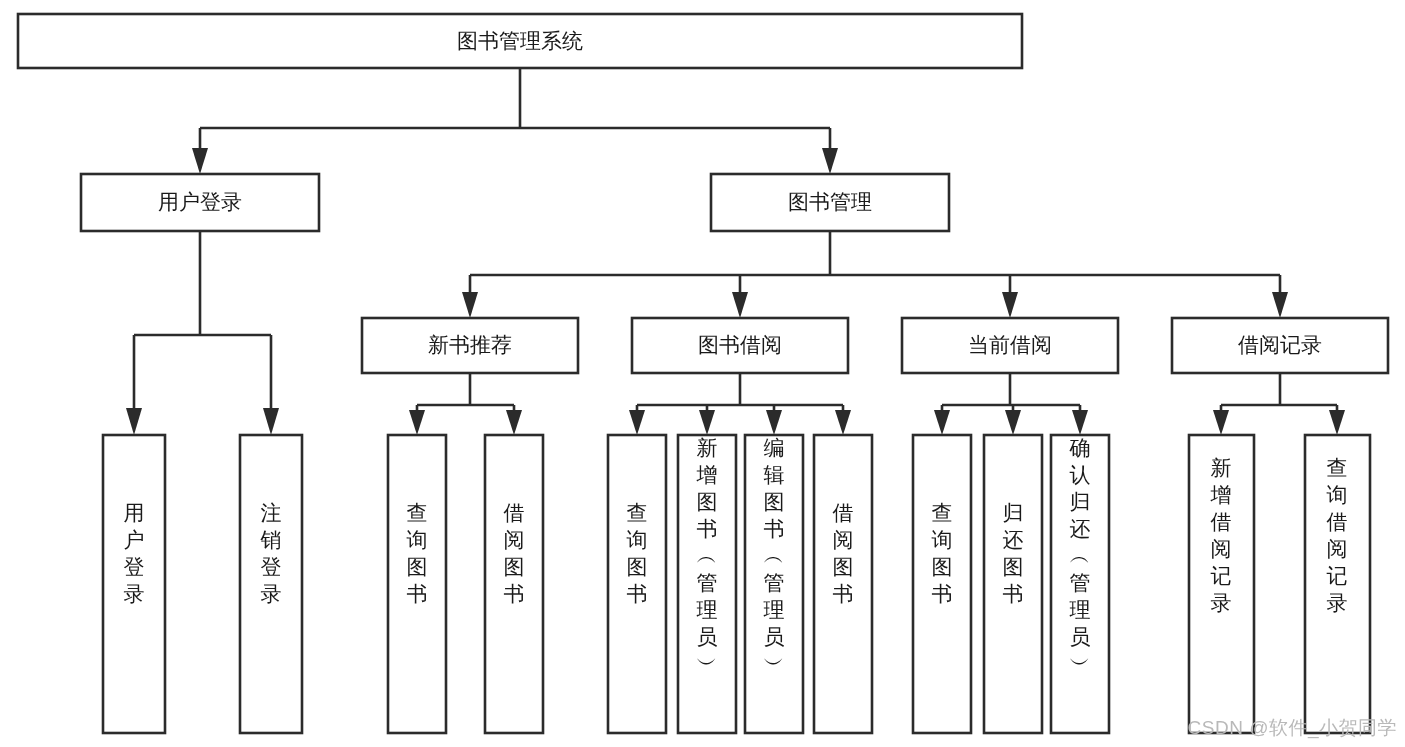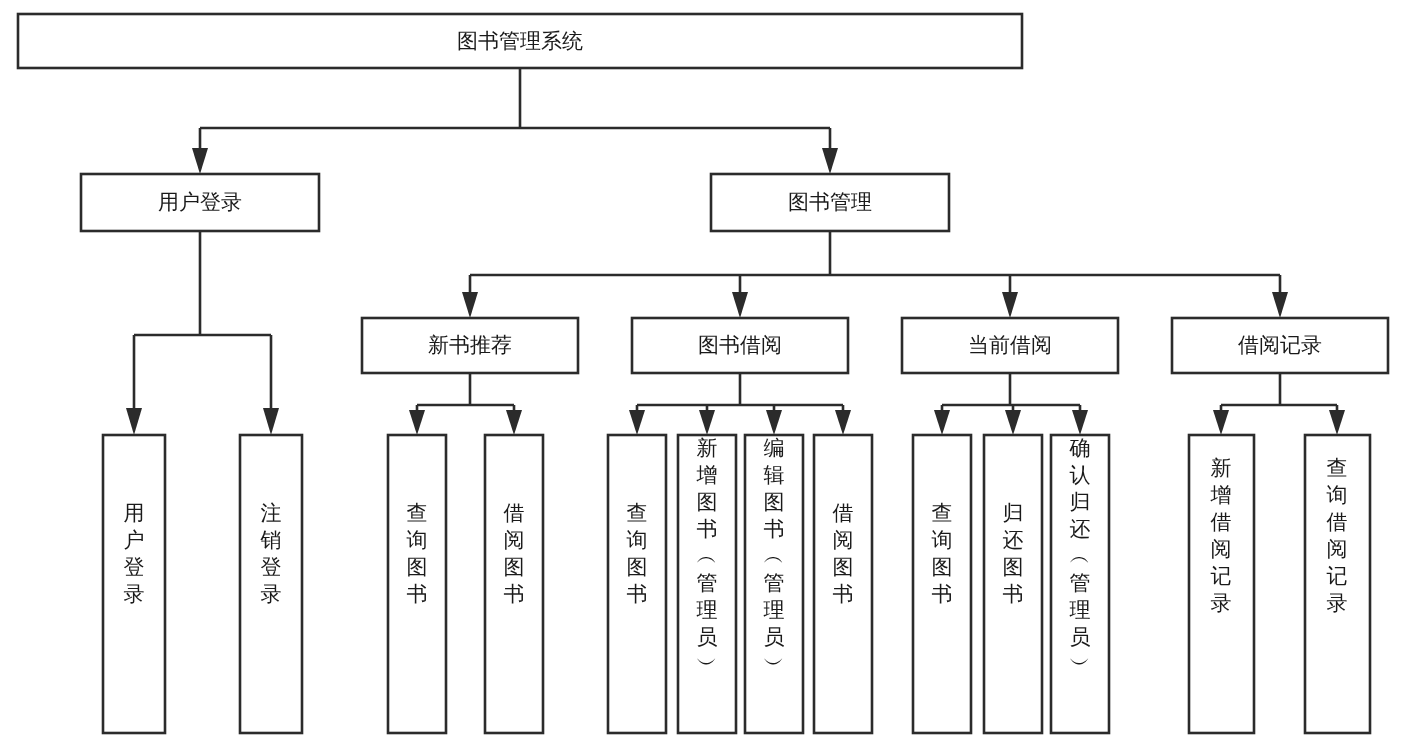--- a/index.html
+++ b/index.html
@@ -230,14 +230,15 @@
       <text class="node-label-v" x="1221" y="475"><tspan x="1221" dy="0">新</tspan><tspan x="1221" dy="27">增</tspan><tspan x="1221" dy="27">借</tspan><tspan x="1221" dy="27">阅</tspan><tspan x="1221" dy="27">记</tspan><tspan x="1221" dy="27">录</tspan></text>
     </g>
 
     <g>
       <rect class="node-rect" x="1305" y="435" width="65" height="298"></rect>
       <text class="node-label-v" x="1337" y="475"><tspan x="1337" dy="0">查</tspan><tspan x="1337" dy="27">询</tspan><tspan x="1337" dy="27">借</tspan><tspan x="1337" dy="27">阅</tspan><tspan x="1337" dy="27">记</tspan><tspan x="1337" dy="27">录</tspan></text>
     </g>
 
   </svg>
 
+  <div class="watermark">CSDN @软件_小贺同学</div>
 
 </div>
 
 </body></html>

